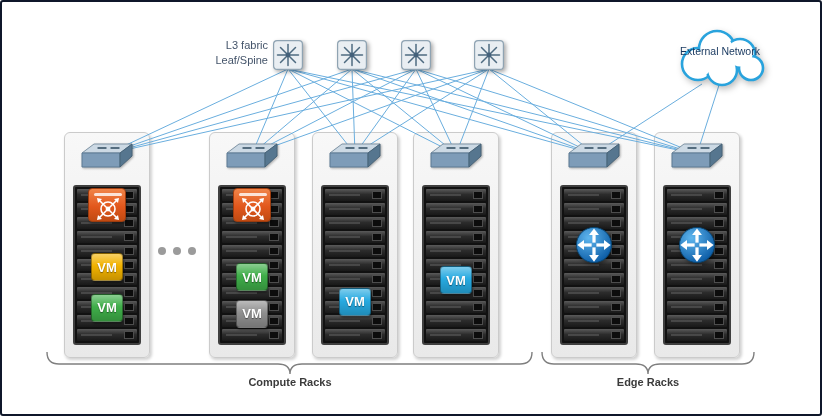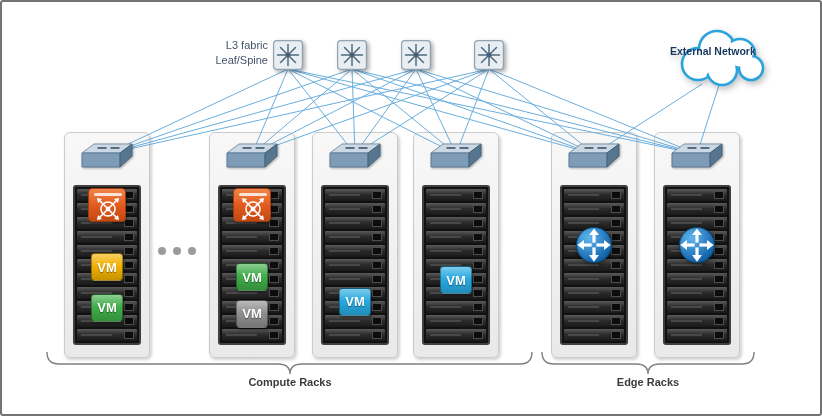--- a/index.html
+++ b/index.html
@@ -1,23 +1,23 @@
 <!DOCTYPE html>
 <html><head>
 <meta charset="utf-8">
 <style>
   *{margin:0;padding:0;box-sizing:border-box}
   html,body{background:#ffffff;font-family:"Liberation Sans",sans-serif}
-  .canvas{position:relative;width:822px;height:416px;border:2px solid #737373;border-radius:3px;background:#fff;overflow:hidden}
+  .canvas{position:relative;width:822px;height:416px;border:2px solid #0f172a;border-radius:3px;background:#fff;overflow:hidden}
   #links{position:absolute;left:0;top:0;z-index:4;pointer-events:none}
   #braces{position:absolute;left:0;top:0;z-index:1;pointer-events:none}
   .spine-label{position:absolute;left:192px;top:36px;width:74px;text-align:right;font-size:11px;line-height:1.35;color:#44546a;white-space:pre-line;z-index:5}
   .spine{position:absolute;width:30px;height:30px;z-index:8;filter:drop-shadow(2px 2px 2px rgba(0,0,0,.35))}
   .cloud{position:absolute;left:668px;top:22px;width:100px;height:64px;z-index:8;filter:drop-shadow(2px 3px 3px rgba(0,0,0,.25))}
-  .cloud-text{position:absolute;left:0;top:21px;width:100%;font-size:10.5px;font-weight:bold;color:#17375e;line-height:1.3}
+  .cloud-text{position:absolute;left:0;top:21px;width:100%;text-align:center;font-size:10.5px;font-weight:normal;color:#17375e;line-height:1.3}
   .rack{position:absolute;width:86px;height:226px;background:linear-gradient(180deg,#f8f8f8,#e9e9e9);border:1px solid #cbcbcb;border-radius:6px;box-shadow:1.5px 2px 3px rgba(0,0,0,.18)}
   .tor{position:absolute;left:50%;transform:translateX(-50%);top:10px;z-index:6;filter:drop-shadow(1px 1px 1px rgba(0,0,0,.3))}
   .chassis{position:absolute;left:8px;right:8px;top:52px;height:160px;background:#111;border:2px solid #3f3f3f;border-radius:3px;display:flex;flex-direction:column;padding:1px}
   .slat{flex:1;margin:1px;background:linear-gradient(180deg,#5a5a5a,#2c2c2c 45%,#191919);border-radius:1px;position:relative}
   .slat::before{content:"";position:absolute;right:3px;top:2px;bottom:2px;width:8px;background:#0c0c0c;border:1px solid #4d4d4d}
   .slat::after{content:"";position:absolute;left:4px;top:45%;width:52%;height:2px;background:rgba(255,255,255,.14)}
   .vm{position:absolute;left:50%;transform:translateX(-50%);width:32px;height:28px;border-radius:4px;border:1px solid rgba(0,0,0,.35);color:#fff;font-weight:bold;font-size:13px;display:flex;align-items:center;justify-content:center;text-shadow:0 1px 1px rgba(0,0,0,.45);box-shadow:1px 2px 2px rgba(0,0,0,.35);z-index:3}
   .service{position:absolute;left:50%;transform:translateX(-50%);width:38px;height:34px;border-radius:4px;background:linear-gradient(180deg,#f08448,#e2571c 55%,#c04a12);border:1px solid #9d3c0e;box-shadow:1px 2px 2px rgba(0,0,0,.35);z-index:3}
   .router{position:absolute;left:50%;transform:translateX(-50%);width:38px;height:38px;z-index:3;filter:drop-shadow(1px 2px 2px rgba(0,0,0,.4))}
   .brace-label{position:absolute;top:374px;width:140px;text-align:center;font-size:11px;font-weight:bold;color:#3b3b3b;z-index:2}

